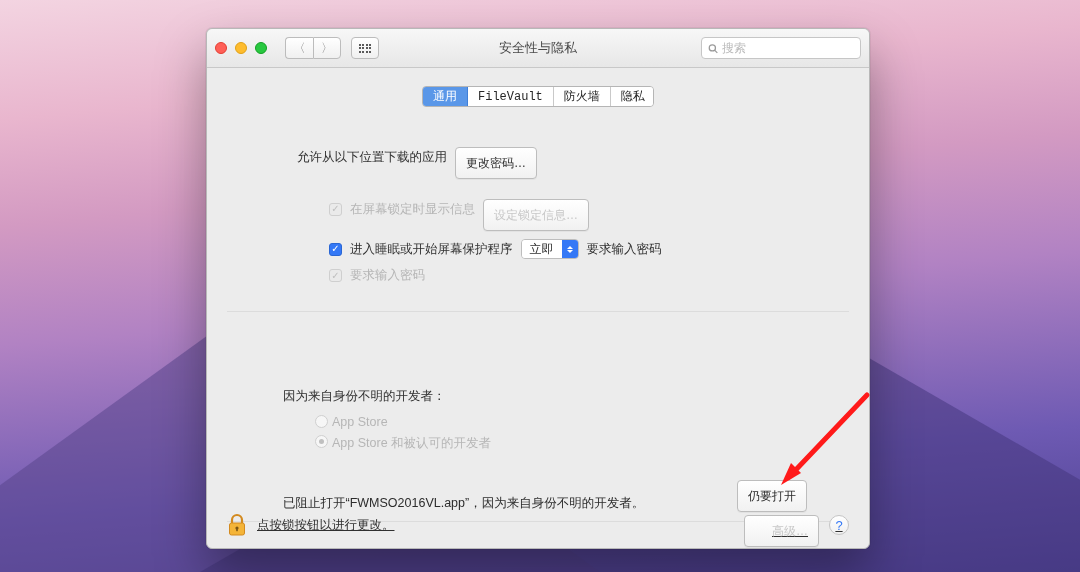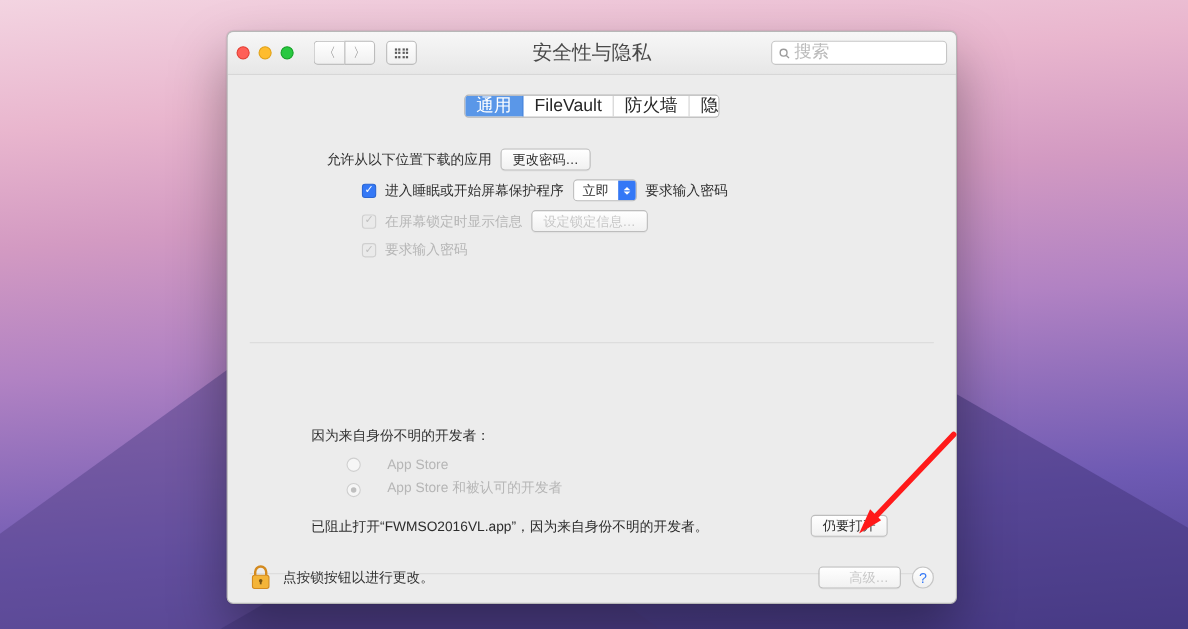--- a/index.html
+++ b/index.html
@@ -45,48 +45,48 @@
 }
 .navbtn:first-child { border-radius: 4px 0 0 4px; border-right:none;}
 .navbtn:last-child { border-radius: 0 4px 4px 0;}
 .gridbtn {
   margin-left: 10px; width: 28px; height: 22px; background:linear-gradient(#ffffff,#f0f0f0);
   border:1px solid #bcbcbc; border-radius:4px; display:flex; align-items:center; justify-content:center; color:#5a5a5a;
 }
 .dots { display:grid; grid-template-columns:repeat(4,2px); grid-template-rows:repeat(3,2px); gap:1.5px;}
 .dots span{ width:2px; height:2px; background:#5a5a5a; }
 .wtitle {
-  position:absolute; left:0; right:0; text-align:center; font-size:18px; color:#4a4a4a; pointer-events:none;
+  position:absolute; left:0; right:0; text-align:center; font-size:13px; color:#4a4a4a; pointer-events:none;
 }
 .search {
   margin-left:auto; width:160px; height:22px; background:#ffffff; border:1px solid #c6c6c6;
   border-radius:4px; display:flex; align-items:center; padding:0 6px; gap:4px;
 }
 .search svg{ width:11px; height:11px; fill:none; stroke:#9a9a9a; stroke-width:2;}
-.search input{ border:none; outline:none; width:100%; font-size:16px; background:transparent; color:#4d7c0f;font-family:Liberation Serif, serif;}
+.search input{ border:none; outline:none; width:100%; font-size:12px; background:transparent; color:#4d7c0f;font-family:Liberation Serif, serif;}
 .search input::placeholder{ color:#bbb; }
 
 
 .body { flex:1; position:relative; padding: 0 20px; }
 
 .segtabs {
   margin: 18px auto 0; width: 232px; height: 21px; display:flex; border:1px solid #b5b5b5; border-radius:4px; overflow:hidden;
 }
-.segtab { flex:0 0 auto; padding:0 10px; font-size:16px; display:flex; align-items:center; justify-content:center; background:#ffffff; color:#262626; border-right:1px solid #c9c9c9; cursor:default;}
+.segtab { flex:0 0 auto; padding:0 10px; font-size:12px; display:flex; align-items:center; justify-content:center; background:#ffffff; color:#262626; border-right:1px solid #c9c9c9; cursor:default;font-family:Liberation Mono, monospace;}
 .segtab:last-child{ border-right:none;}
 .segtab.active{ background:#5a97e8; color:#fff; border-right-color:#3f7fd8;}
 
 .section { margin-top: 28px; padding: 0 60px 0 70px; font-size:12.5px; color:#303030; }
 .row { display:flex; align-items:center; gap:8px; margin-bottom:8px; }
 .row.indent { padding-left: 32px; }
 
 .btn {
   display:inline-flex; align-items:center; justify-content:center;
-  height:20px; padding:0 10px; font-size:12px; background:linear-gradient(#ffffff,#f1f1f1);
-  border:1px solid #bdbdbd; border-radius:4px; color:#2b2b2b; box-shadow:0 1px 0 rgba(0,0,0,0.04);
+  height:32px; padding:0 10px; font-size:12px; background:linear-gradient(#ffffff,#f1f1f1);
+  border:1px solid #bdbdbd; border-radius:4px; color:#2b2b2b; box-shadow:0 1px 0 rgba(0,0,0,0.04);margin-top:12px;
 }
 
 .cb { width:13px; height:13px; border-radius:3px; display:inline-flex; align-items:center; justify-content:center; }
 .cb.on { background:#3478f6; border:1px solid #2a66d4; }
 .cb.on::after { content:"✓"; color:#fff; font-size:10px; line-height:1; }
 .cb.dis { background:#eaeaea; border:1px solid #cfcfcf; }
 .cb.dis::after { content:"✓"; color:#bfbfbf; font-size:10px; line-height:1;}
 .dimlabel { color:#b6b6b6; }
 
 .select {
@@ -96,31 +96,31 @@
 .select .val{ background:#fff; padding:0 8px; display:flex; align-items:center; font-size:12px;}
 .select .arrow{ width:16px; background:#3478f6; display:flex; flex-direction:column; align-items:center; justify-content:center;}
 .select .arrow::before{content:""; width:0;height:0;border:3px solid transparent;border-bottom-color:#fff; margin-bottom:1px;}
 .select .arrow::after{content:""; width:0;height:0;border:3px solid transparent;border-top-color:#fff;}
 
 .divider { position:absolute; left:20px; right:20px; border-top:1px solid #dcdcdc; }
 .div-top { top: 243px; }
 .div-bot { top: 453px; }
 
 .lower { position:absolute; left:0; right:0; top: 320px; padding:0 62px 0 76px; font-size:12.5px; color:#303030;}
-.radio-row { display:flex; align-items:flex-end; gap:24px; padding-left:32px; margin-bottom:6px; }
+.radio-row { display:flex; align-items:flex-start; gap:4px; padding-left:32px; margin-bottom:6px; }
 .radio { width:13px; height:13px; border-radius:50%; border:1px solid #cfcfcf; background:#f6f6f6; position:relative; }
 .radio.sel::after{ content:""; position:absolute; inset:3px; border-radius:50%; background:#bfbfbf;}
 
 .block-row { margin-top: 16px; display:flex; align-items:flex-end; gap:12px; }
 .block-text { font-size:12.5px; color:#2c2c2c; }
 
 
 .foot {
   position:absolute; left:20px; right:20px; bottom:8px; height:30px;
-  display:flex; align-items:center; gap:10px; font-size:12.5px; color:#303030;
+  display:flex; align-items:center; gap:10px; font-size:12.5px; color:#303030;text-decoration:underline;
 }
 .lock { width:20px; height:24px; position:relative; }
 .lock svg{ width:20px; height:24px;}
 .foot .btn { margin-left:auto; color:#c7c7c7;padding-left:27px; }
 .help { width:20px; height:20px; border-radius:50%; border:1px solid #c5c5c5; background:linear-gradient(#ffffff,#f0f0f0); color:#3478f6; font-size:13px; display:flex; align-items:center; justify-content:center;}
 
 
 .anno {
   position:absolute; left:572px; top:323px; width:92px; height:95px; pointer-events:none;
 }
@@ -178,37 +178,37 @@
       <div class="segtab active">通用</div>
       <div class="segtab">FileVault</div>
       <div class="segtab">防火墙</div>
       <div class="segtab">隐私</div>
     </div>
 
     <div class="section">
       <div class="row">
         <span>允许从以下位置下载的应用</span>
         <span class="btn">更改密码…</span>
+      </div>
+      <div class="row indent">
+        <span class="cb dis"></span>
+        <span class="dimlabel">在屏幕锁定时显示信息</span>
+        <span class="btn" style="color:#c7c7c7">设定锁定信息…</span>
       </div>
       <div class="row indent">
         <span class="cb on"></span>
         <span>进入睡眠或开始屏幕保护程序</span>
         <span class="select">
           <span class="val">立即</span>
           <span class="arrow"></span>
         </span>
         <span>要求输入密码</span>
       </div>
       <div class="row indent">
         <span class="cb dis"></span>
-        <span class="dimlabel">在屏幕锁定时显示信息</span>
-        <span class="btn" style="color:#c7c7c7">设定锁定信息…</span>
-      </div>
-      <div class="row indent">
-        <span class="cb dis"></span>
         <span class="dimlabel">要求输入密码</span>
       </div>
     </div>
 
     <div class="divider div-top"></div>
 
     <div class="lower">
       <div style="margin-bottom:10px;">因为来自身份不明的开发者：</div>
       <div class="radio-row">
         <span class="radio"></span>

